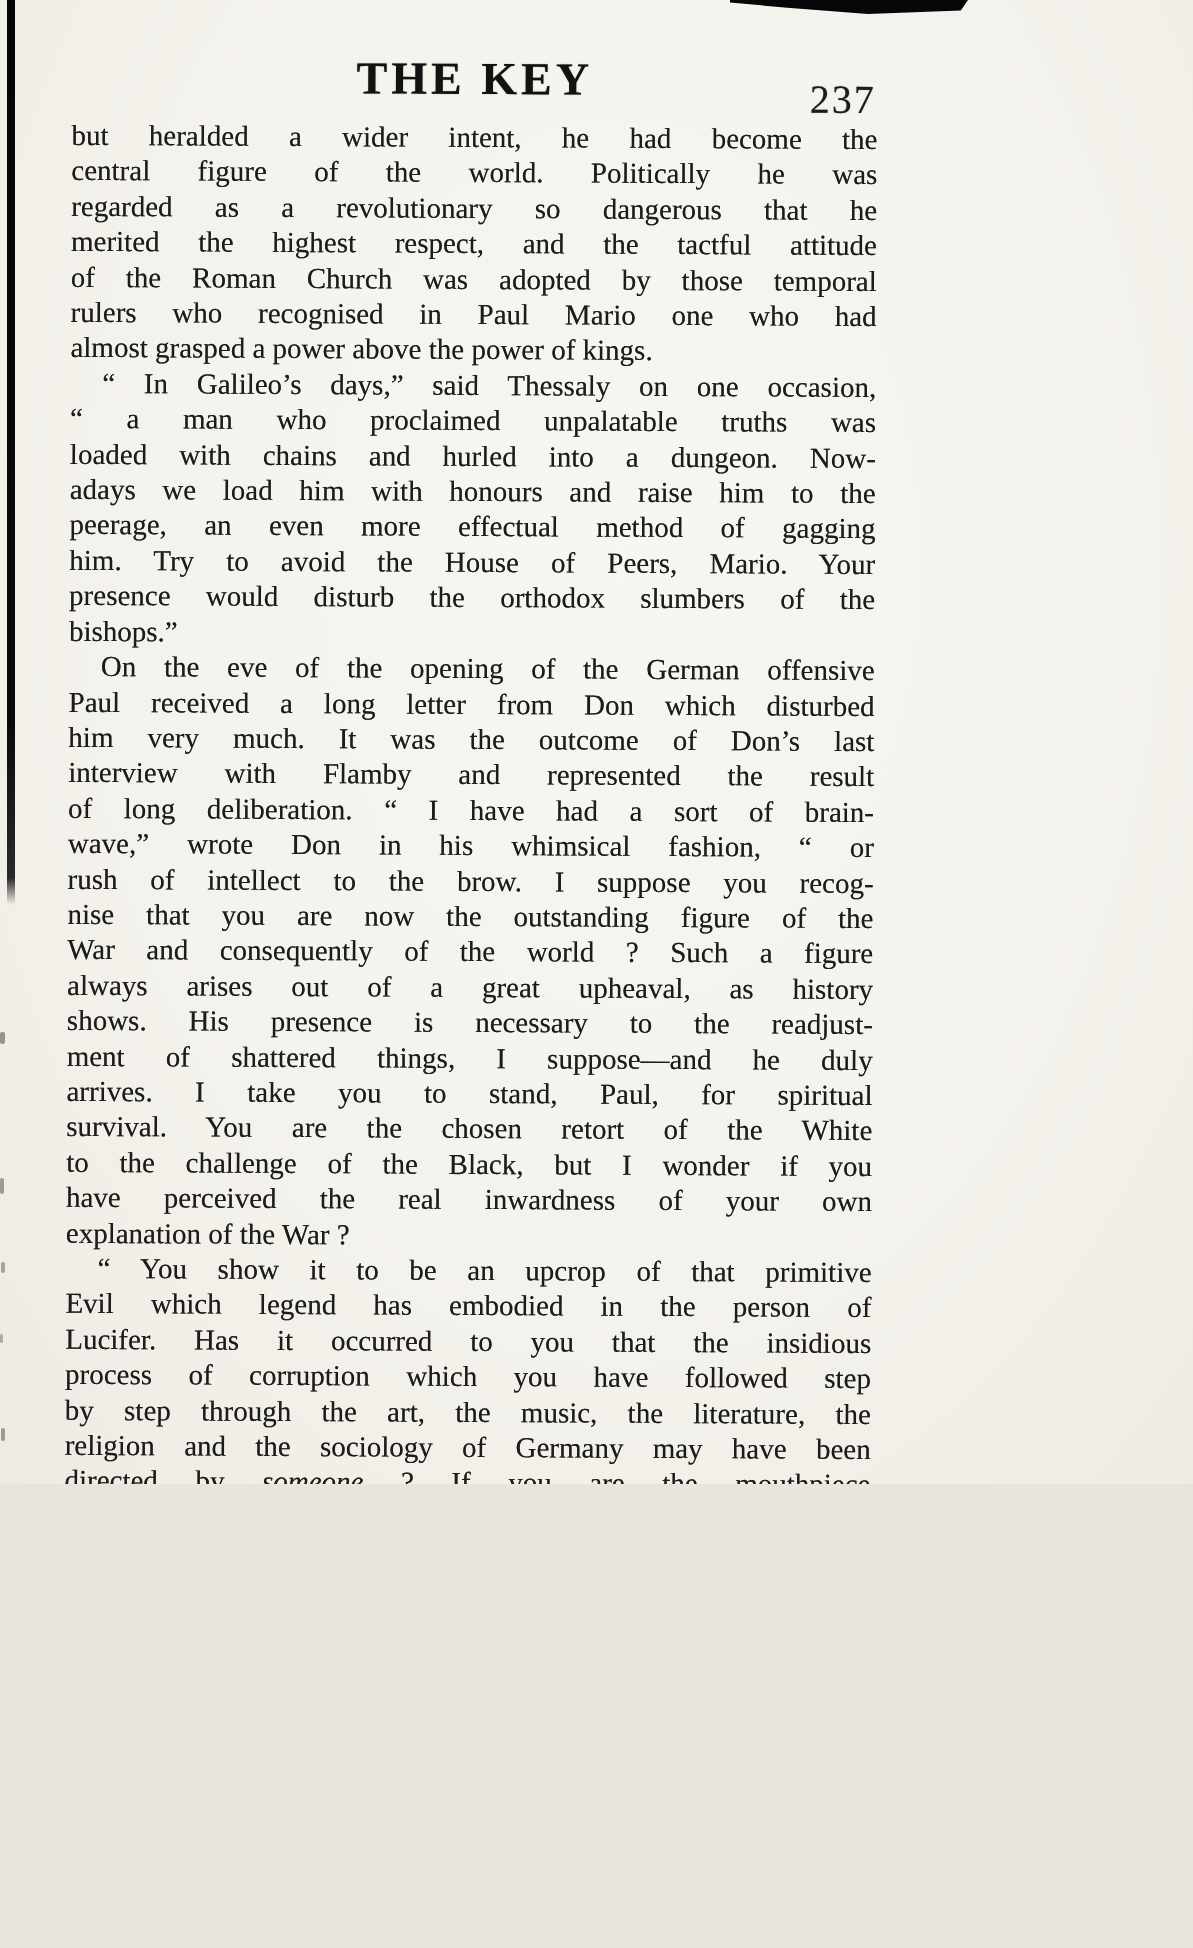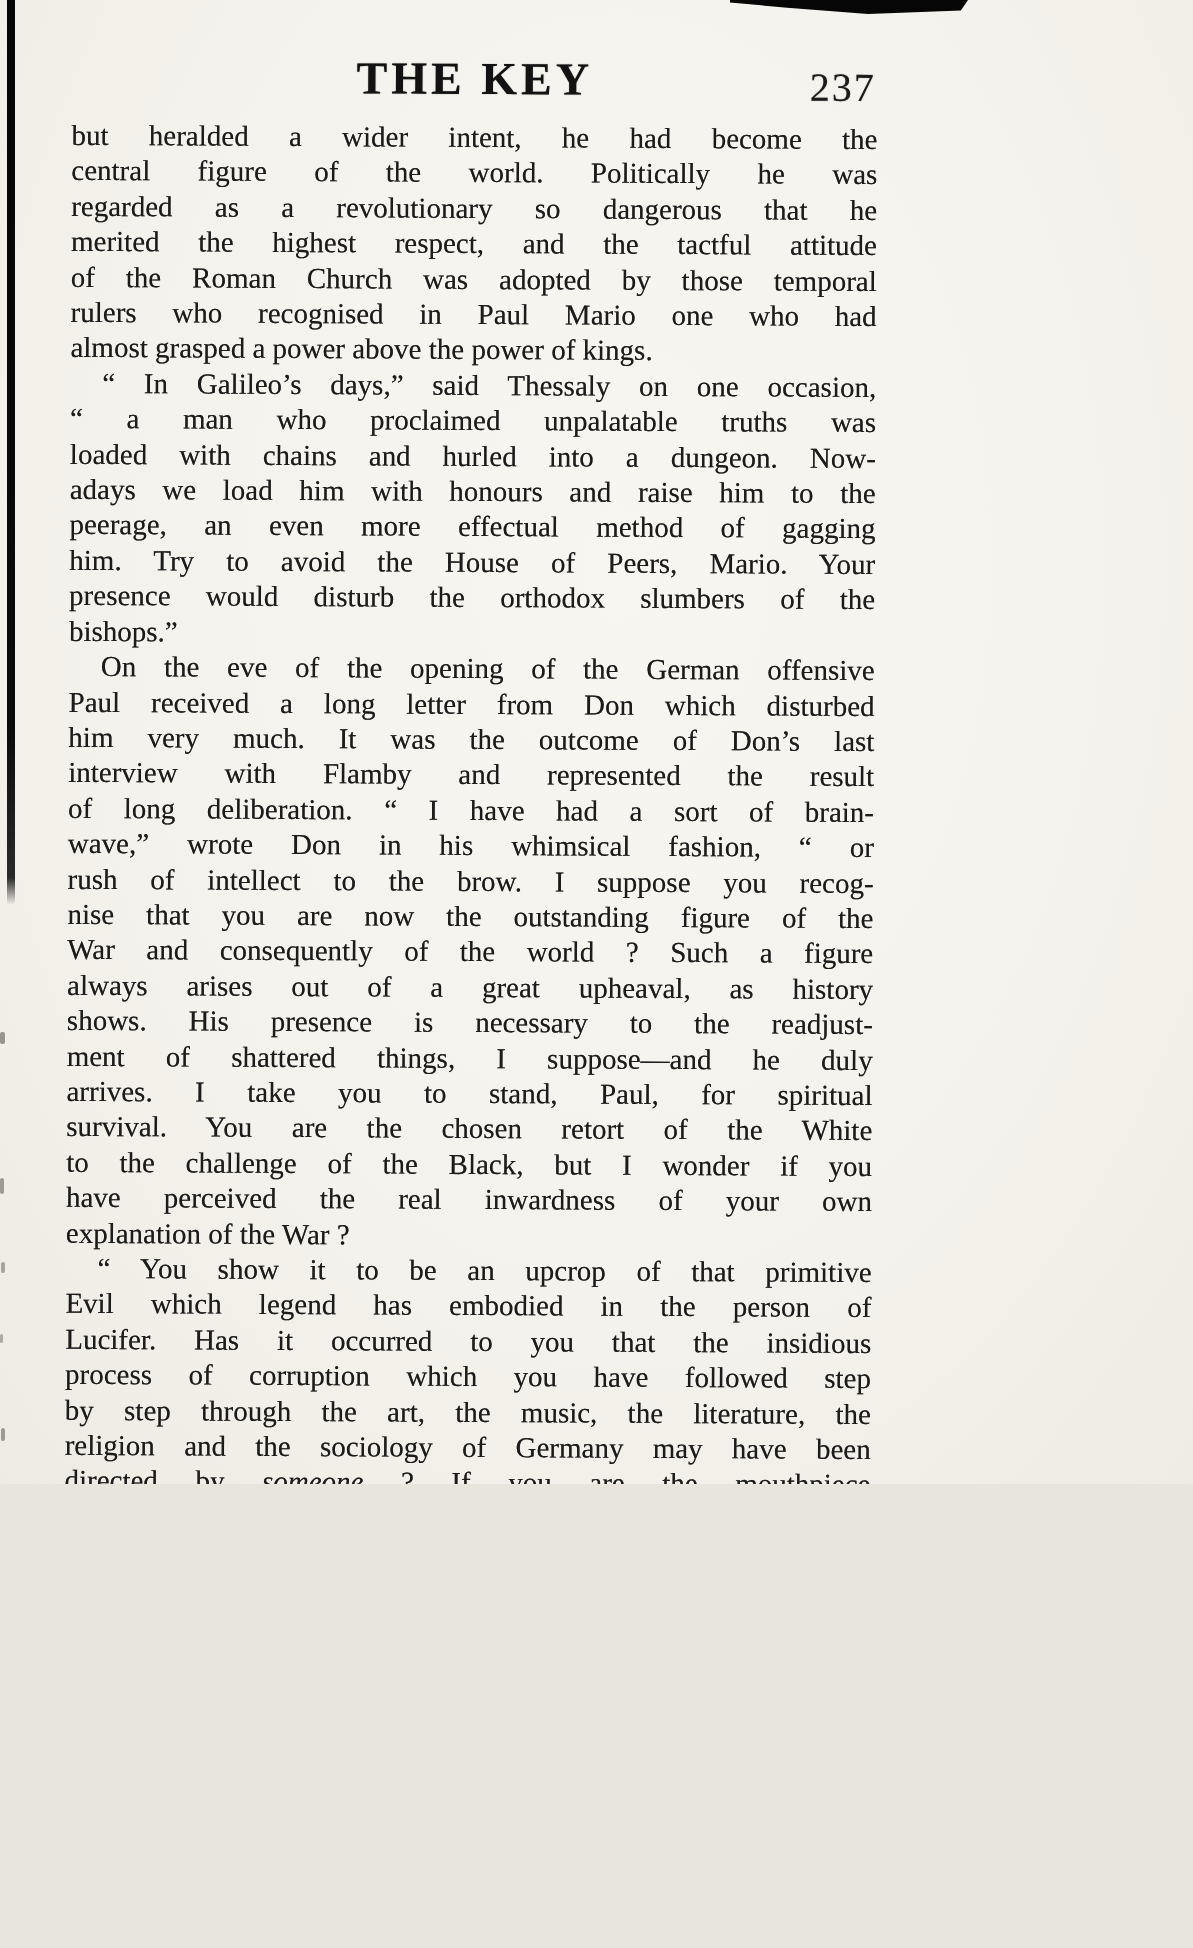--- a/index.html
+++ b/index.html
@@ -61,21 +61,21 @@
   .header-title {
     position: absolute; left: 0; right: 0;
     text-align: center;
     font-weight: bold;
     font-size: 46px;
     letter-spacing: 4px;
     color: #121212;
     text-shadow: 0 0 1px rgba(10,10,10,.6);
   }
   .page-number {
-    position: absolute; right: 2px; top: 10px;
+    position: absolute; right: 2px; top: 22px;
     font-size: 40px;
     letter-spacing: 2px;
     color: #1c1c1c;
     text-shadow: 0 0 1px rgba(10,10,10,.5);
   }
   .page-body {
     margin-top: 8px;
     font-size: 29px;
     line-height: 35.4px;
     color: #1c1c1c;

